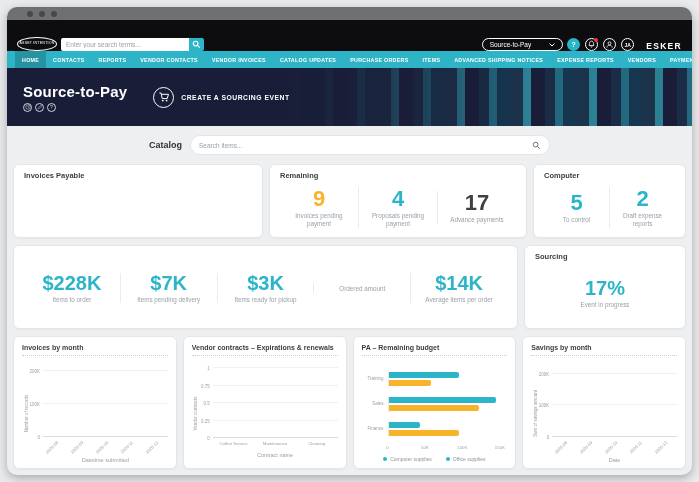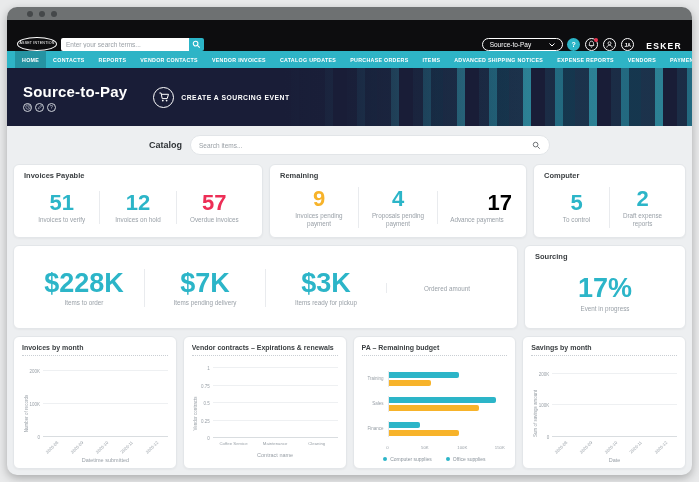--- a/index.html
+++ b/index.html
@@ -65,21 +65,21 @@
   .card { background:#fff; border:1px solid #e3e6e9; border-radius:6px; box-shadow:0 1px 2px rgba(0,0,0,.04); }
   .kpi-row-1 { display:grid; grid-template-columns:250px 258px 1fr; gap:6px; height:74px; }
   .kpi-row-2 { display:grid; grid-template-columns:505px 1fr; gap:6px; height:84px; }
   .kpi-card { padding:6px 10px 4px; display:flex; flex-direction:column; }
   .kpi-title { font-size:7.5px; font-weight:700; color:#3c4043; margin-bottom:2px; }
   .kpi-stats { flex:1; display:flex; align-items:center; }
   .kpi-stat { flex:1; text-align:center; padding:0 4px; border-left:1px solid #e9ebee; }
   .kpi-stat:first-child { border-left:none; }
   .kpi-value { font-weight:700; line-height:1.05; }
   .kpi-row-1 .kpi-value { font-size:22px; }
-  .kpi-row-2 .kpi-value { font-size:27px; }
+  .kpi-row-2 .kpi-value { font-size:20px; }
   .kpi-label { font-size:6.3px; color:#9aa1a8; margin-top:2px; line-height:1.25; }
 
   
   .charts-row { flex:1; display:grid; grid-template-columns:1fr 1fr 1fr 1fr; gap:6px; min-height:0; }
   .chart-card { padding:7px 8px 5px; display:flex; flex-direction:column; min-height:0; }
   .chart-title { font-size:7px; font-weight:700; color:#3c4043; padding-bottom:4px; border-bottom:1px dotted #c9ced3; white-space:nowrap; overflow:hidden; }
   .chart-body { flex:1; display:flex; margin-top:8px; min-height:0; }
   .ylab { width:9px; display:flex; align-items:center; justify-content:center; }
   .ylab span { transform:rotate(-90deg); white-space:nowrap; font-size:4.5px; color:#9aa1a8; }
   .plot-wrap { flex:1; display:flex; flex-direction:column; padding-left:12px; min-width:0; }
@@ -218,48 +218,34 @@
           <svg width="9" height="9" viewBox="0 0 10 10">
             <circle cx="4" cy="4" r="2.6" fill="none" stroke="#5f6368" stroke-width="1"></circle>
             <line x1="6.1" y1="6.1" x2="8.6" y2="8.6" stroke="#5f6368" stroke-width="1"></line>
           </svg>
         </div>
       </div>
 
       <div class="kpi-row-1">
         <div class="card kpi-card">
             <div class="kpi-title">Invoices Payable</div>
-            <div class="kpi-stats">
-              <div class="kpi-stat">
-                <div class="kpi-value" style="color: rgb(44, 181, 200);">51</div>
-                <div class="kpi-label">Invoices to verify</div>
-              </div>
-              <div class="kpi-stat">
-                <div class="kpi-value" style="color: rgb(44, 181, 200);">12</div>
-                <div class="kpi-label">Invoices on hold</div>
-              </div>
-              <div class="kpi-stat">
-                <div class="kpi-value" style="color: rgb(237, 46, 86);">57</div>
-                <div class="kpi-label">Overdue invoices</div>
-              </div>
-            </div>
           </div>
         <div class="card kpi-card">
             <div class="kpi-title">Remaining</div>
             <div class="kpi-stats">
               <div class="kpi-stat">
                 <div class="kpi-value" style="color: rgb(247, 179, 42);">9</div>
                 <div class="kpi-label">Invoices pending payment</div>
               </div>
               <div class="kpi-stat">
                 <div class="kpi-value" style="color: rgb(44, 181, 200);">4</div>
                 <div class="kpi-label">Proposals pending payment</div>
               </div>
               <div class="kpi-stat">
-                <div class="kpi-value" style="color: #000000; text-align: right;">17</div>
+                <div class="kpi-value" style="color: #404040;">17</div>
                 <div class="kpi-label">Advance payments</div>
               </div>
             </div>
           </div>
         <div class="card kpi-card">
             <div class="kpi-title">Computer</div>
             <div class="kpi-stats">
               <div class="kpi-stat">
                 <div class="kpi-value" style="color: rgb(44, 181, 200);">5</div>
                 <div class="kpi-label">To control</div>
@@ -282,20 +268,24 @@
               <div class="kpi-stat">
                 <div class="kpi-value" style="color: rgb(44, 181, 200);">$7K</div>
                 <div class="kpi-label">Items pending delivery</div>
               </div>
               <div class="kpi-stat">
                 <div class="kpi-value" style="color: rgb(44, 181, 200);">$3K</div>
                 <div class="kpi-label">Items ready for pickup</div>
               </div>
               <div class="kpi-stat">
                 <div class="kpi-label">Ordered amount</div>
+              </div>
+              <div class="kpi-stat">
+                <div class="kpi-value" style="color: rgb(44, 181, 200);">$14K</div>
+                <div class="kpi-label">Average items per order</div>
               </div>
             </div>
           </div>
         <div class="card kpi-card">
             <div class="kpi-title">Sourcing</div>
             <div class="kpi-stats">
               <div class="kpi-stat">
                 <div class="kpi-value" style="color: rgb(44, 181, 200);">17%</div>
                 <div class="kpi-label">Event in progress</div>
               </div>

